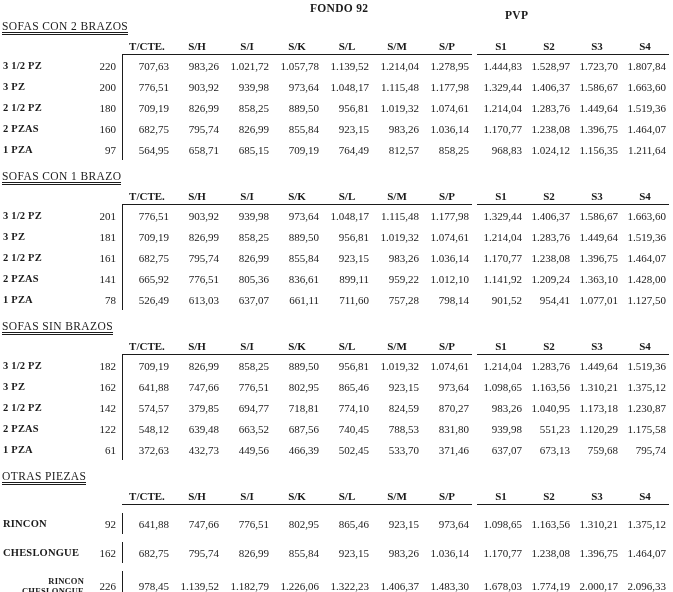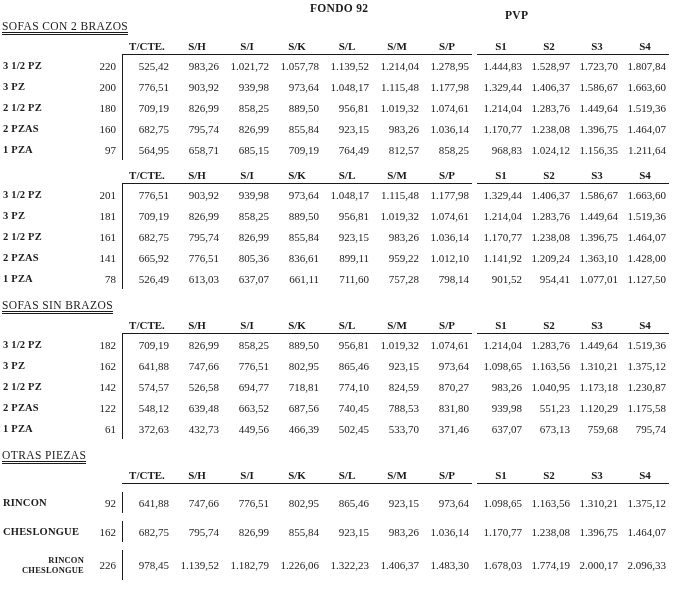--- a/index.html
+++ b/index.html
@@ -93,21 +93,21 @@
             <th class="colh pvp">S1</th>
             <th class="colh pvp">S2</th>
             <th class="colh pvp">S3</th>
             <th class="colh pvp">S4</th>
           </tr>
         </thead>
         <tbody>
           <tr class="data">
             <td class="lbl">3 1/2 PZ</td>
             <td class="size">220</td>
-            <td class="num bar">525,42</td>
+            <td class="num bar">707,63</td>
             <td class="num">983,26</td>
             <td class="num">1.021,72</td>
             <td class="num">1.057,78</td>
             <td class="num">1.139,52</td>
             <td class="num">1.214,04</td>
             <td class="num">1.278,95</td>
             <td></td>
             <td class="num">1.444,83</td>
             <td class="num">1.528,97</td>
             <td class="num">1.723,70</td>
@@ -172,21 +172,21 @@
             <td class="num">812,57</td>
             <td class="num">858,25</td>
             <td></td>
             <td class="num">968,83</td>
             <td class="num">1.024,12</td>
             <td class="num">1.156,35</td>
             <td class="num">1.211,64</td>
           </tr>
         </tbody>
       </table></div>
-    <div class="sec sec-2"><table class="price-table">
+    <div class="sec sec-2"><h2 class="sec-title">SOFAS CON 1 BRAZO</h2><table class="price-table">
         <colgroup>
           <col style="width: 90px;">
           <col style="width: 32px;">
           <col style="width: 50px;">
           <col style="width: 50px;">
           <col style="width: 50px;">
           <col style="width: 50px;">
           <col style="width: 50px;">
           <col style="width: 50px;">
           <col style="width: 50px;">
@@ -362,21 +362,21 @@
             <td></td>
             <td class="num">1.098,65</td>
             <td class="num">1.163,56</td>
             <td class="num">1.310,21</td>
             <td class="num">1.375,12</td>
           </tr>
           <tr class="data">
             <td class="lbl">2 1/2 PZ</td>
             <td class="size">142</td>
             <td class="num bar">574,57</td>
-            <td class="num">526,58</td>
+            <td class="num">379,85</td>
             <td class="num">694,77</td>
             <td class="num">718,81</td>
             <td class="num">774,10</td>
             <td class="num">824,59</td>
             <td class="num">870,27</td>
             <td></td>
             <td class="num">983,26</td>
             <td class="num">1.040,95</td>
             <td class="num">1.173,18</td>
             <td class="num">1.230,87</td>

